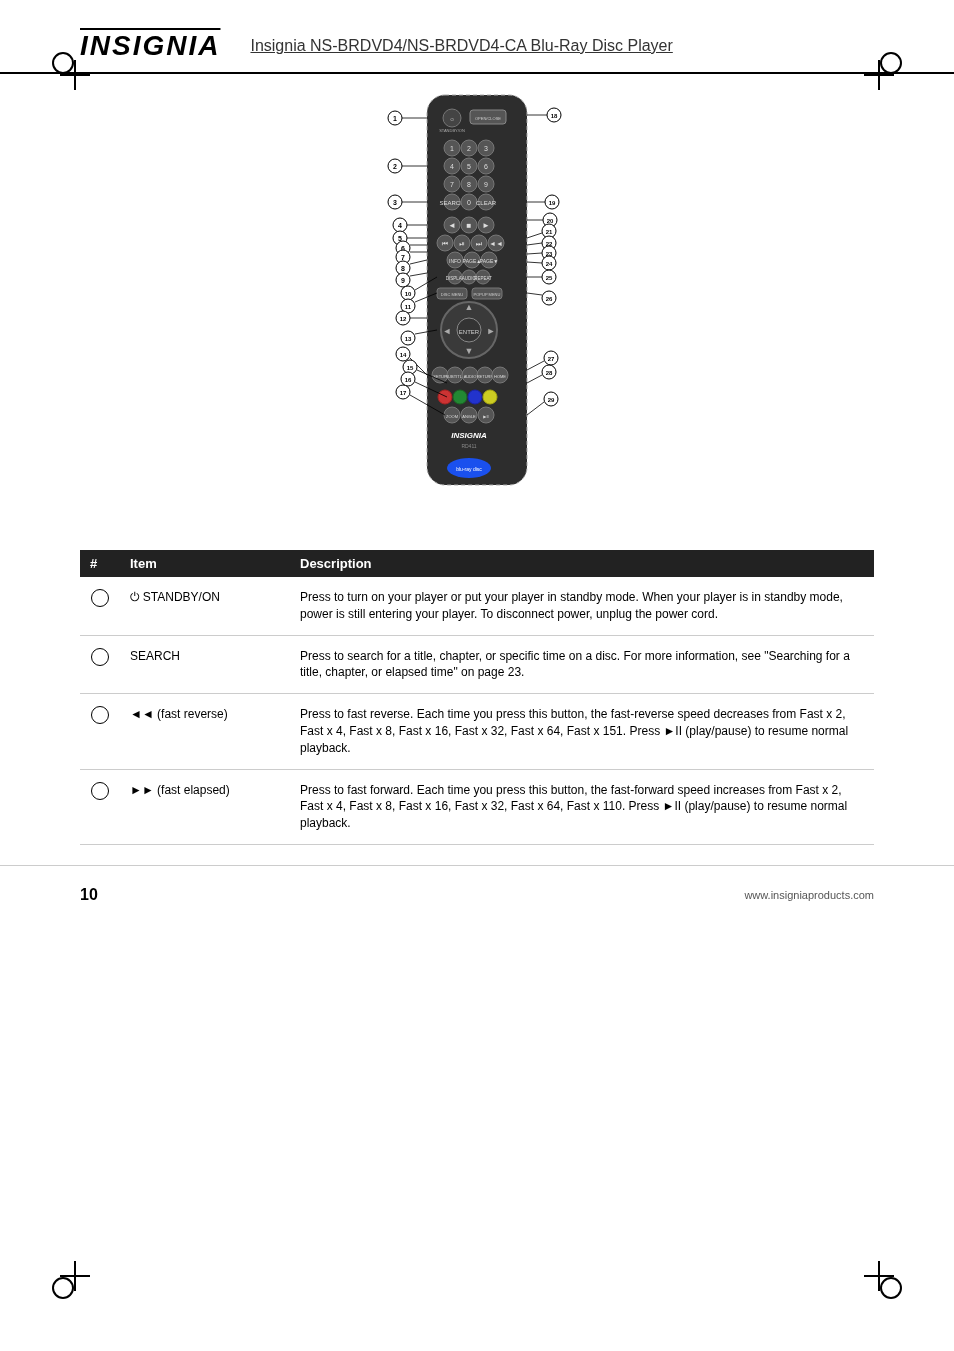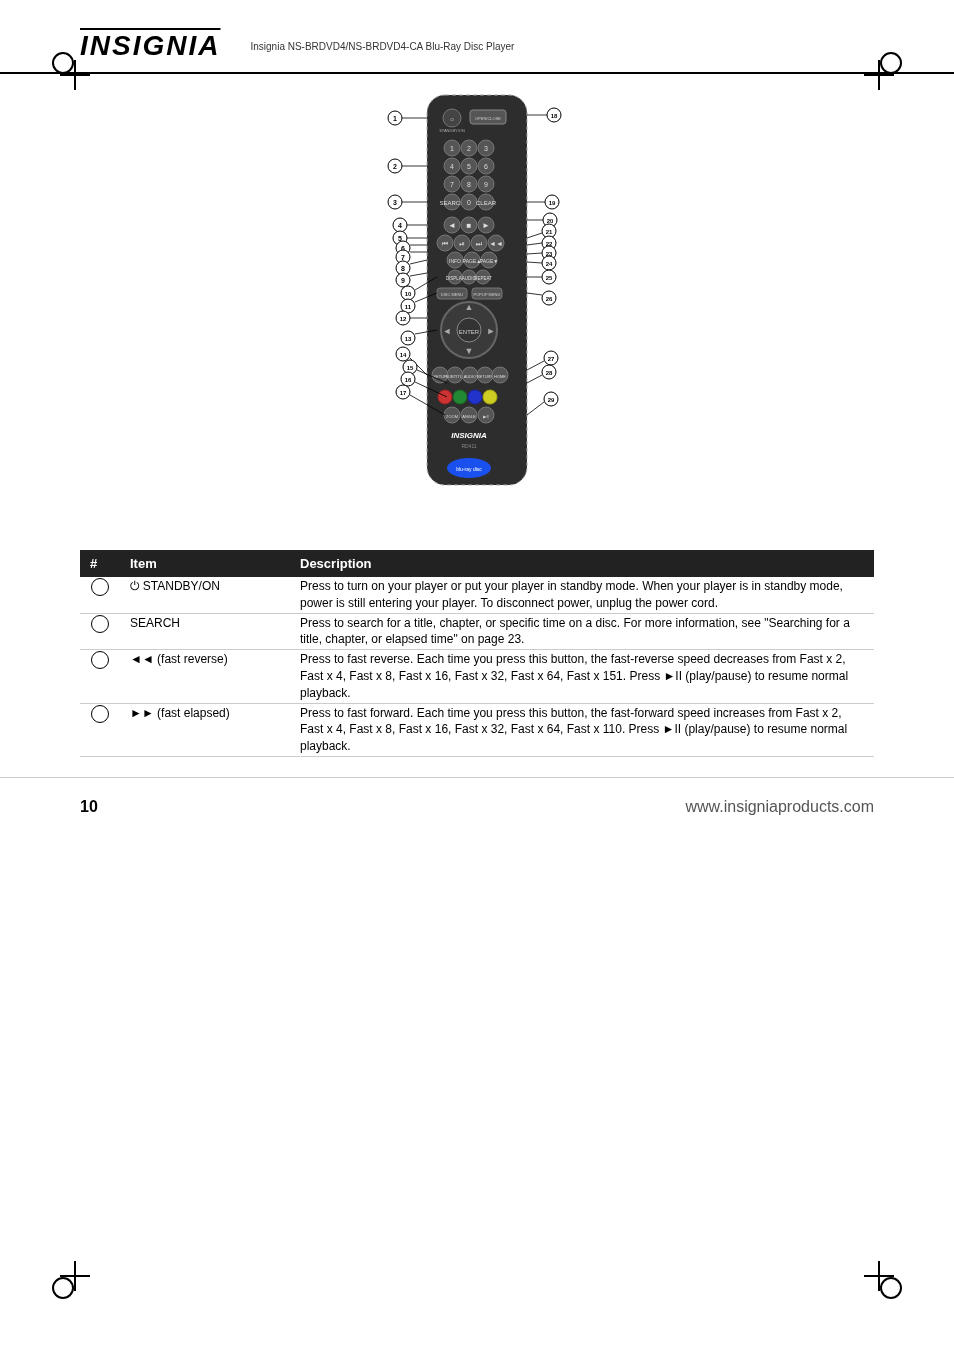--- a/index.html
+++ b/index.html
@@ -57,22 +57,23 @@
       letter-spacing: 2px;
       color: #000;
       text-transform: uppercase;
       margin-right: 30px;
     }
     .logo span {
       text-decoration: overline;
       text-decoration-thickness: 2px;
     }
     .header-subtitle {
-      font-size: 10px;
+      font-size: 16px;
       color: #333;
+      text-decoration: underline;
     }
 
     
     .page-content {
       padding: 0 80px;
     }
 
     .section-title {
       font-size: 18px;
       font-weight: bold;
@@ -103,21 +104,21 @@
       text-align: left;
       font-size: 13px;
     }
     thead tr th:first-child {
       width: 40px;
     }
     thead tr th:nth-child(2) {
       width: 170px;
     }
     tbody tr td {
-      padding: 1px 10px;
+      padding: 12px 10px;
       vertical-align: top;
       border-bottom: 1px solid #ccc;
       font-size: 12px;
       line-height: 1.4;
     }
     tbody tr td:first-child {
       width: 40px;
       text-align: center;
     }
     tbody tr td:nth-child(2) {
@@ -139,21 +140,21 @@
       align-items: center;
       padding: 20px 80px;
       margin-top: 20px;
       border-top: 1px solid #ccc;
     }
     .page-num {
       font-size: 16px;
       font-weight: bold;
     }
     .footer-url {
-      font-size: 16px;
+      font-size: 11px;
       color: #555;
     }
   </style>
 </head>
 <body>
 
 <div class="reg-mark tl"></div>
 <div class="reg-mark tr"></div>
 <div class="reg-mark bl"></div>
 <div class="reg-mark br"></div>

